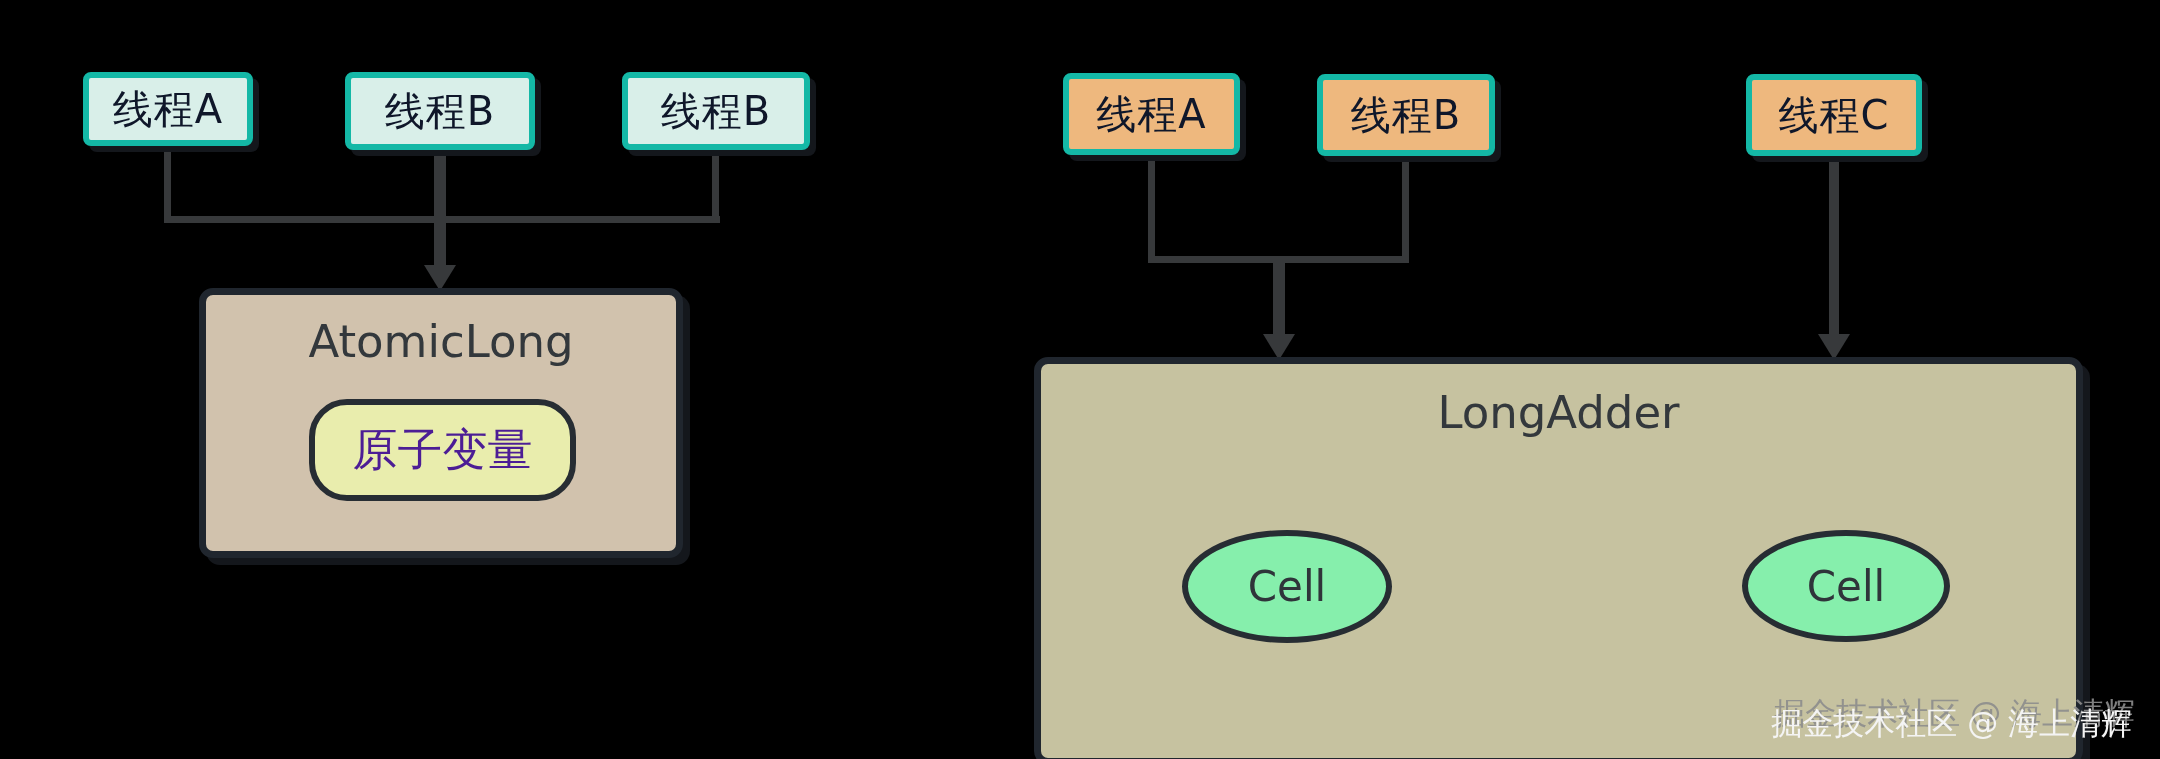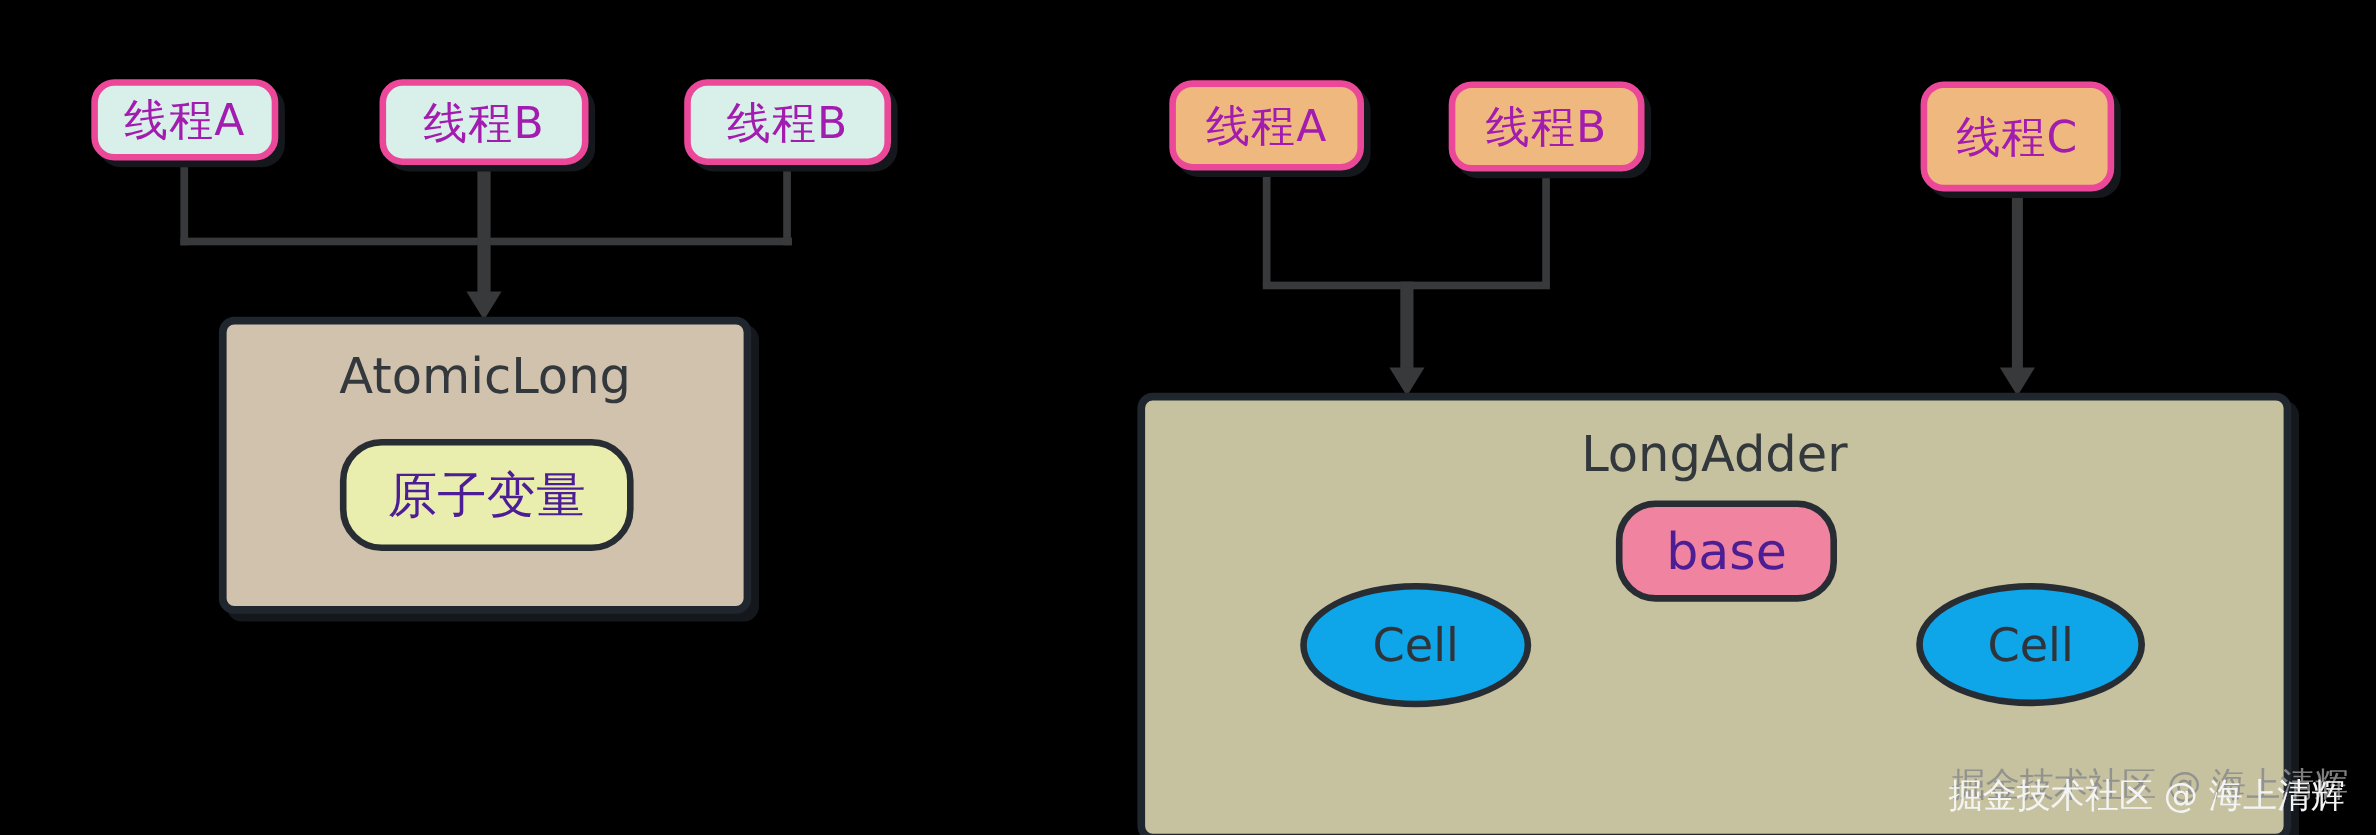--- a/index.html
+++ b/index.html
@@ -10,42 +10,42 @@
   
   .line{position:absolute;background:#37393b;}
   .arrowhead{
     position:absolute;width:0;height:0;
     border-left:16px solid transparent;border-right:16px solid transparent;
     border-top:26px solid #37393b;
   }
   
   .node{
     position:absolute;display:flex;align-items:center;justify-content:center;
-    box-sizing:border-box;border:6px solid #ec4899;border-radius:21px;
-    color:#a21caf;box-shadow:6px 6px 0 #14171c;
+    box-sizing:border-box;border:6px solid #14b8a6;border-radius:8px;
+    color:#0f172a;box-shadow:6px 6px 0 #14171c;
   }
   .thread{font-size:40px;letter-spacing:1px;}
   .thread-cyan{background:#d9efe9;}
   .thread-orange{background:#eeb87e;}
   .container-box{
     position:absolute;box-sizing:border-box;border:7px solid #20262e;border-radius:14px;
     box-shadow:7px 7px 0 #14171c;
   }
   .container-title{
     position:absolute;left:0;right:0;text-align:center;
     font-size:45px;color:#33383c;
   }
   .pill{
     position:absolute;display:flex;align-items:center;justify-content:center;
     box-sizing:border-box;border:6px solid #272d33;color:#4c1d95;
   }
   .ellipse{
     position:absolute;display:flex;align-items:center;justify-content:center;
     box-sizing:border-box;border:6px solid #272d33;border-radius:50%;
-    background:#0ea5e9;color:#2f343a;font-size:42px;
+    background:#86efac;color:#2f343a;font-size:42px;
   }
   
   .watermark{position:absolute;right:28px;top:703px;height:40px;font-size:31px;white-space:nowrap;}
   .watermark .wm-echo{
     position:absolute;right:0;top:0;color:#8d8d8d;
     transform:translate(3px,-10px);opacity:0.9;
   }
   .watermark .wm-main{position:absolute;right:0;top:0;color:#f4f4f4;}
 </style>
 </head>
@@ -83,29 +83,26 @@
       <span>原子变量</span>
     </div>
   </div>
 
   <div class="node thread thread-orange" style="left:1063px;top:73px;width:177px;height:82px;">
     <span>线程A</span>
   </div>
   <div class="node thread thread-orange" style="left:1317px;top:74px;width:178px;height:82px;">
     <span>线程B</span>
   </div>
-  <div class="node thread thread-orange" style="left:1746px;top:74px;width:176px;height:100px;justify-content:center;">
+  <div class="node thread thread-orange" style="left:1746px;top:74px;width:176px;height:82px;justify-content:center;">
     <span>线程C</span>
   </div>
 
   <div class="container-box" style="left:1034px;top:357px;width:1049px;height:408px;background:#c6c2a0;">
     <div class="container-title" style="top:22px;">LongAdder</div>
-    <div class="pill" style="left:428px;top:91px;width:201px;height:92px;border-radius:36px;background:#f0839f;font-size:46px;">
-      <span>base</span>
-    </div>
     <div class="ellipse" style="left:141px;top:166px;width:210px;height:113px;">
       <span>Cell</span>
     </div>
     <div class="ellipse" style="left:701px;top:166px;width:208px;height:112px;">
       <span>Cell</span>
     </div>
   </div>
 
   <div class="watermark">
     <span class="wm-echo">掘金技术社区 @ 海上清辉</span>

